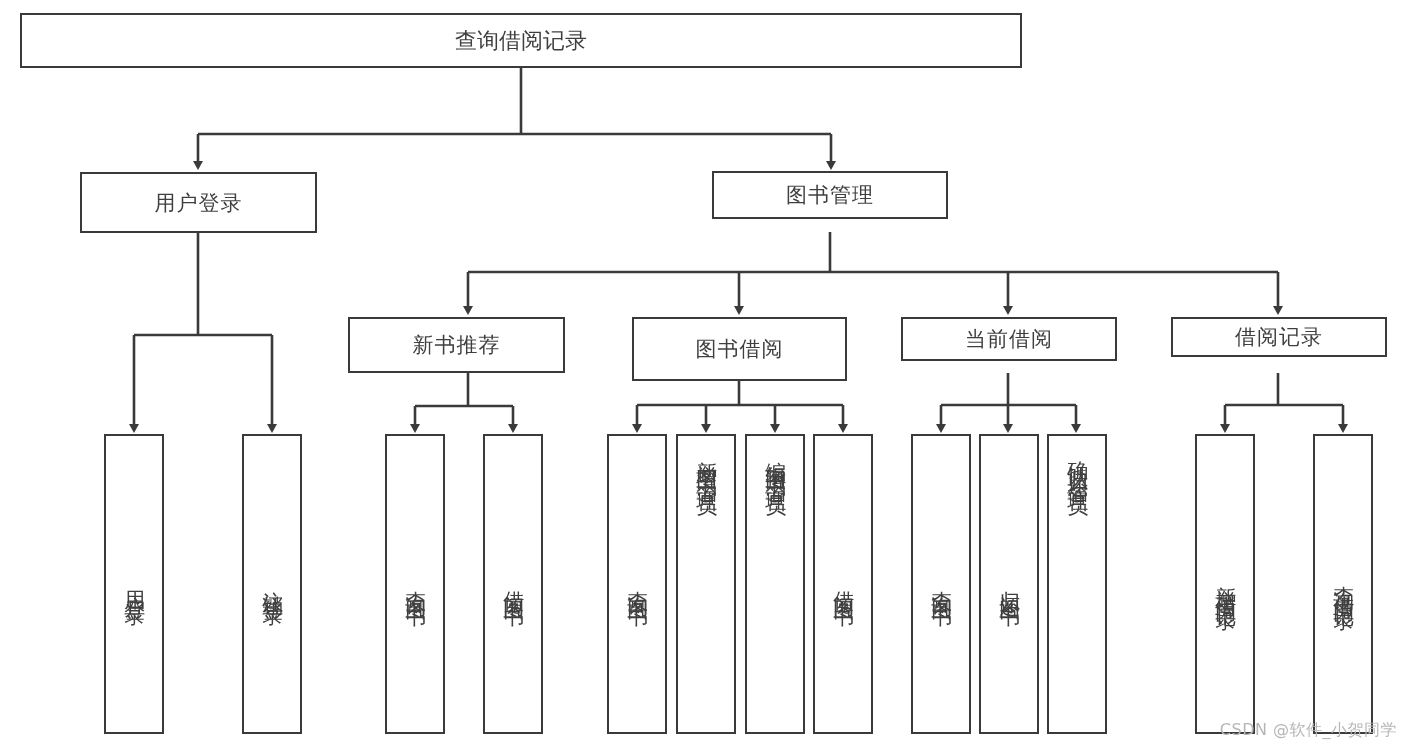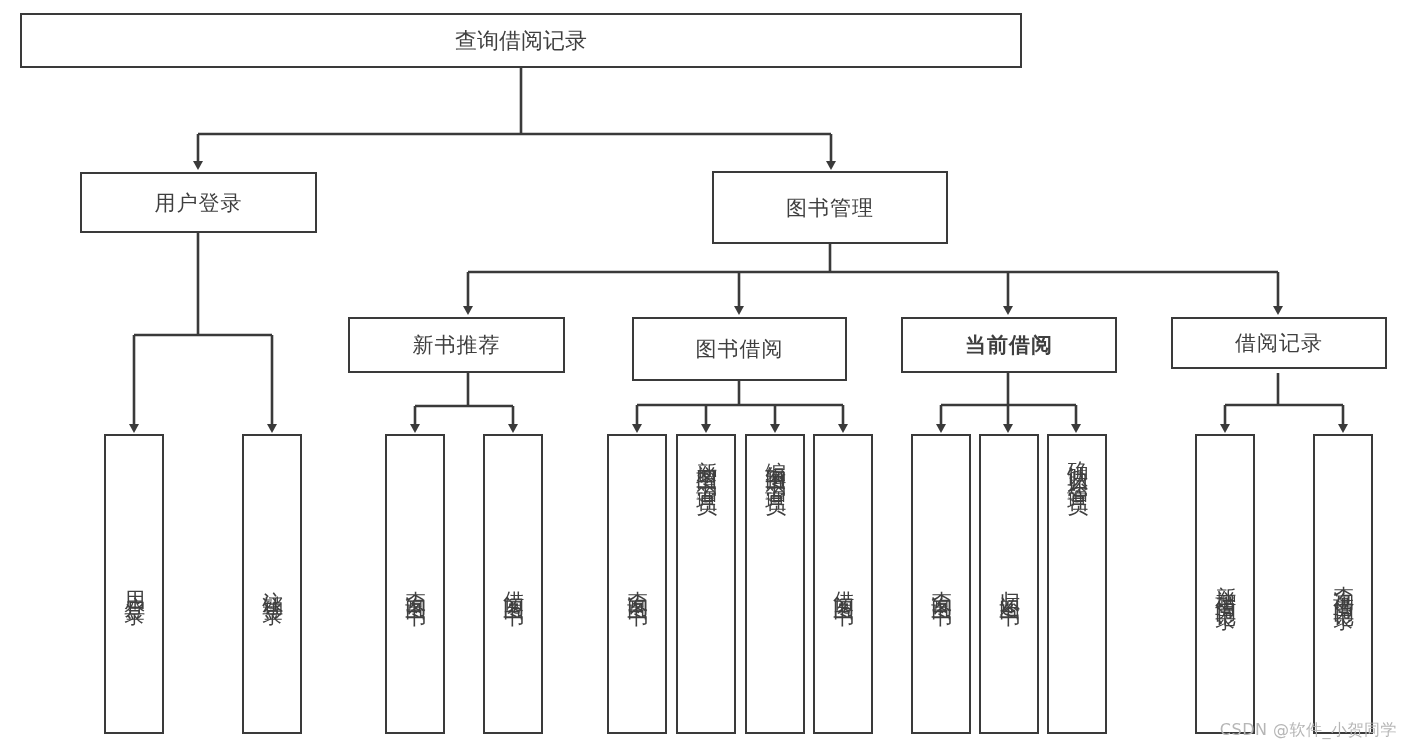--- a/index.html
+++ b/index.html
@@ -132,37 +132,37 @@
   </svg>
 
   <div class="node root" style="left:20px; top:13px; width:1002px; height:55px;">
     <span>查询借阅记录</span>
   </div>
 
   <div class="node horiz" style="left:80px; top:172px; width:237px; height:61px;">
     <span>用户登录</span>
   </div>
 
-  <div class="node horiz" style="left:712px; top:171px; width:236px; height:73px;">
+  <div class="node horiz" style="left:712px; top:171px; width:236px; height:48px;">
     <span>图书管理</span>
   </div>
 
   <div class="node horiz" style="left:348px; top:317px; width:217px; height:56px;">
     <span>新书推荐</span>
   </div>
 
   <div class="node horiz" style="left:632px; top:317px; width:215px; height:64px;">
     <span>图书借阅</span>
   </div>
 
-  <div class="node horiz" style="left:901px; top:317px; width:216px; height:56px;font-weight:bold;">
+  <div class="node horiz" style="left:901px; top:317px; width:216px; height:44px;">
     <span>当前借阅</span>
   </div>
 
-  <div class="node horiz" style="left:1171px; top:317px; width:216px; height:52px;">
+  <div class="node horiz" style="left:1171px; top:317px; width:216px; height:40px;">
     <span>借阅记录</span>
   </div>
 
   <div class="node vert centered" style="left:104px; top:434px; width:60px; height:300px;">
     <span class="vtext">用户登录</span>
   </div>
 
   <div class="node vert centered" style="left:242px; top:434px; width:60px; height:300px;">
     <span class="vtext">注销登录</span>
   </div>

